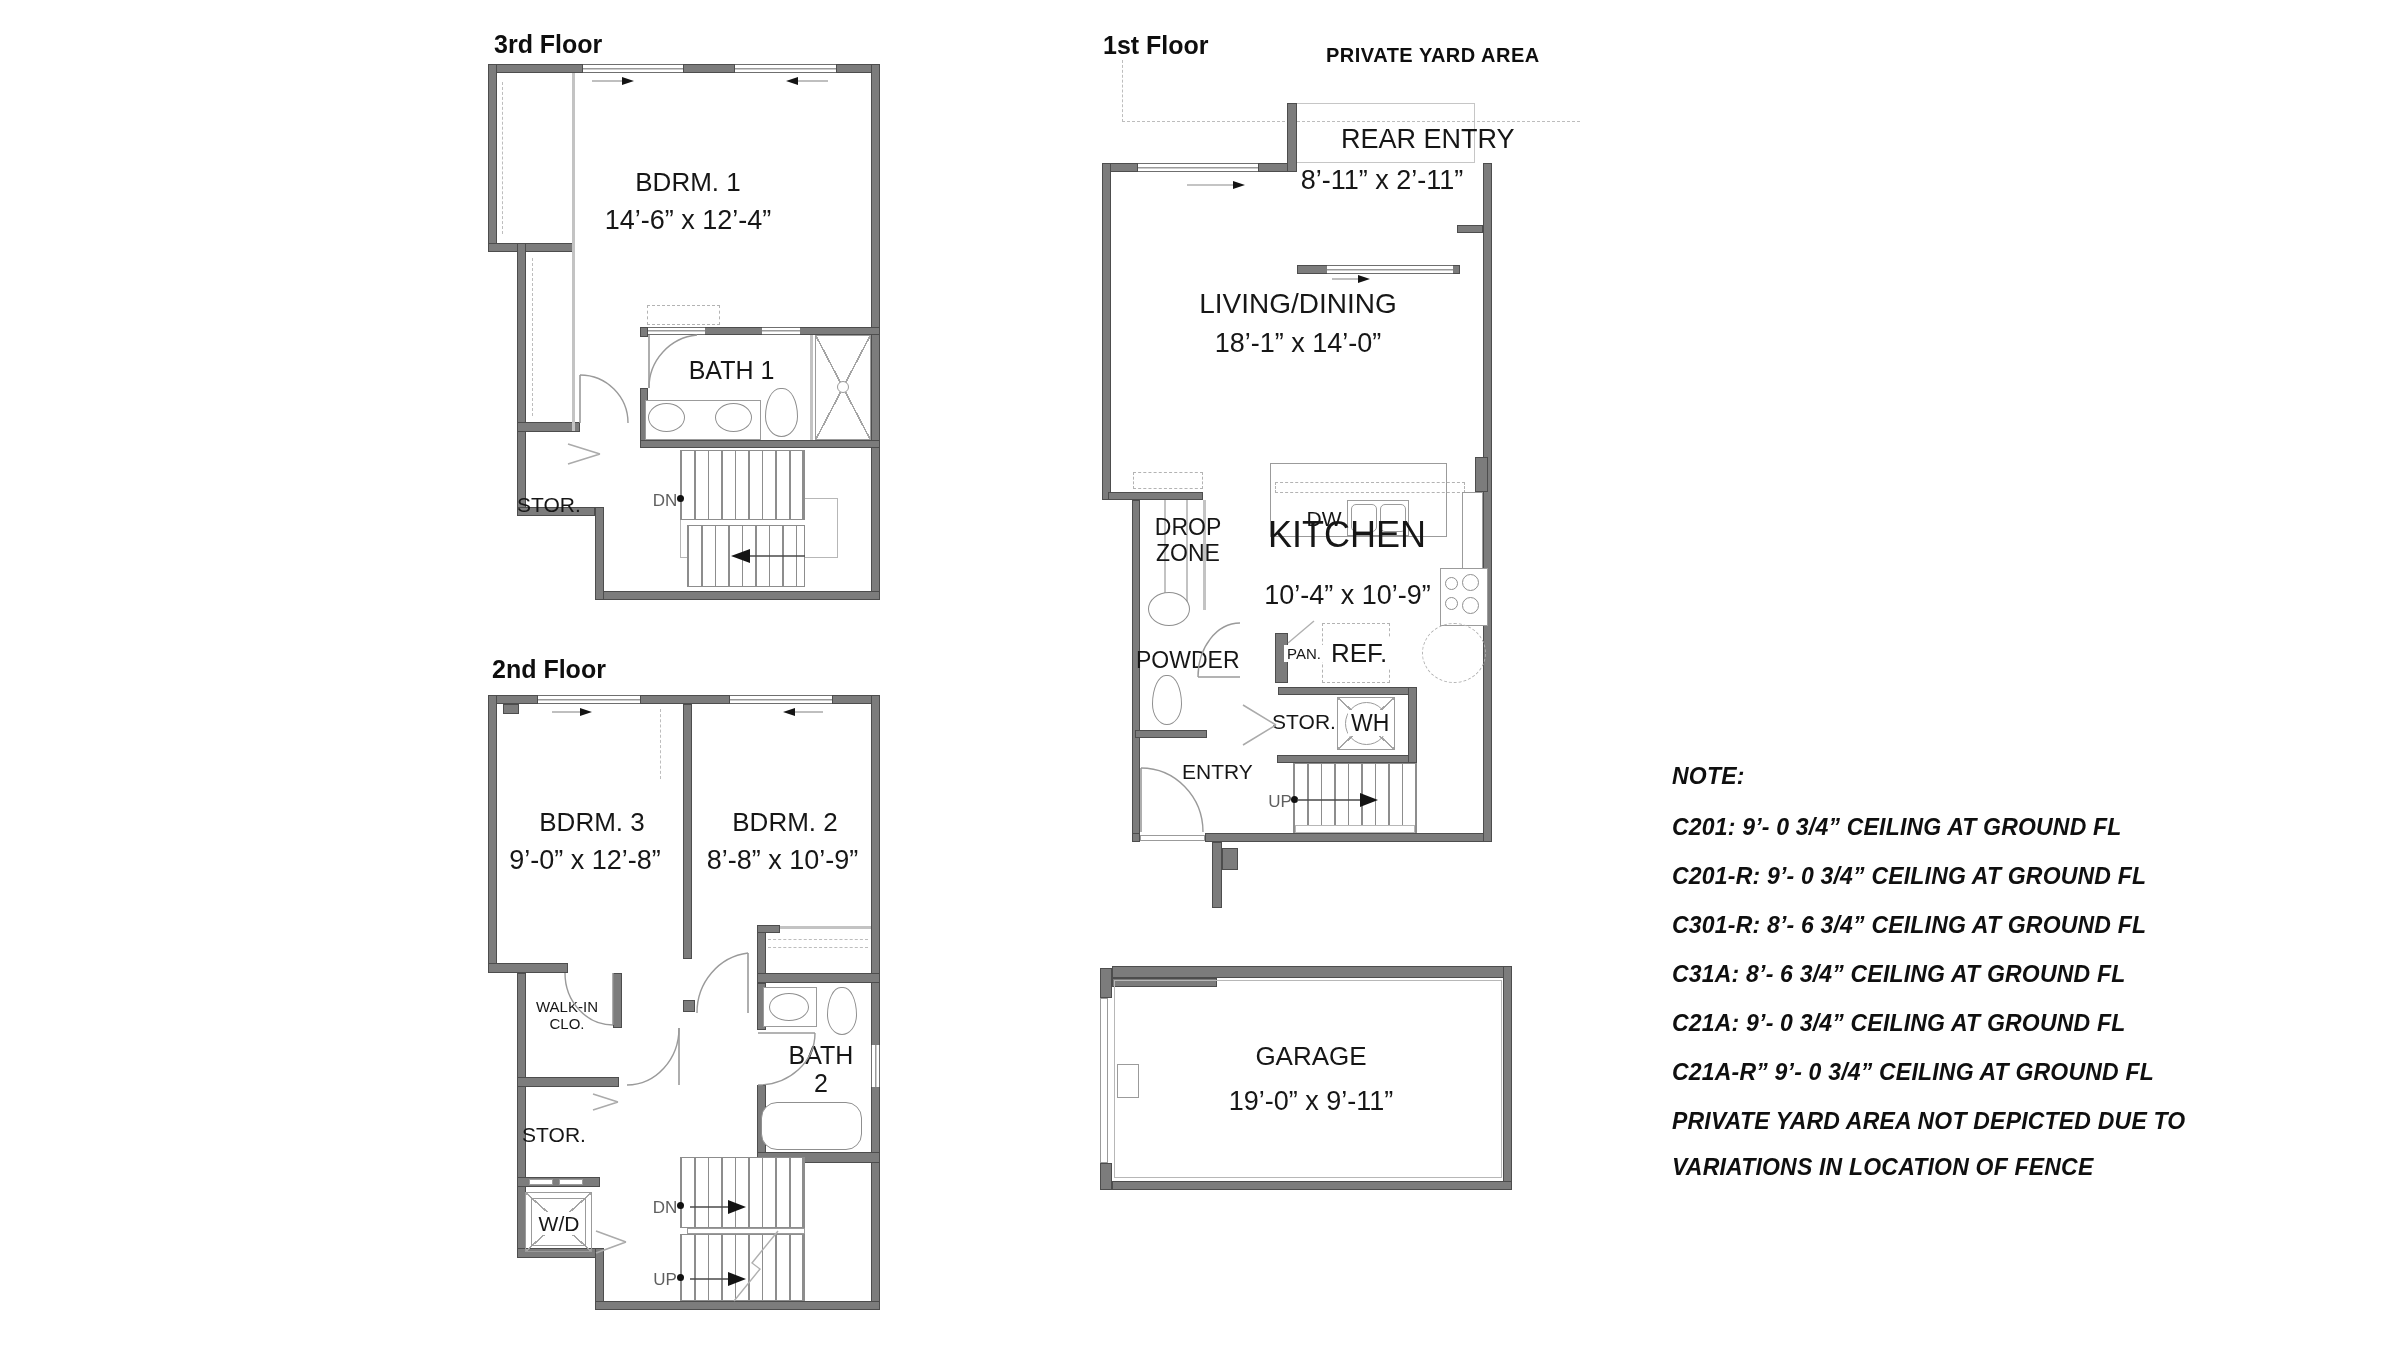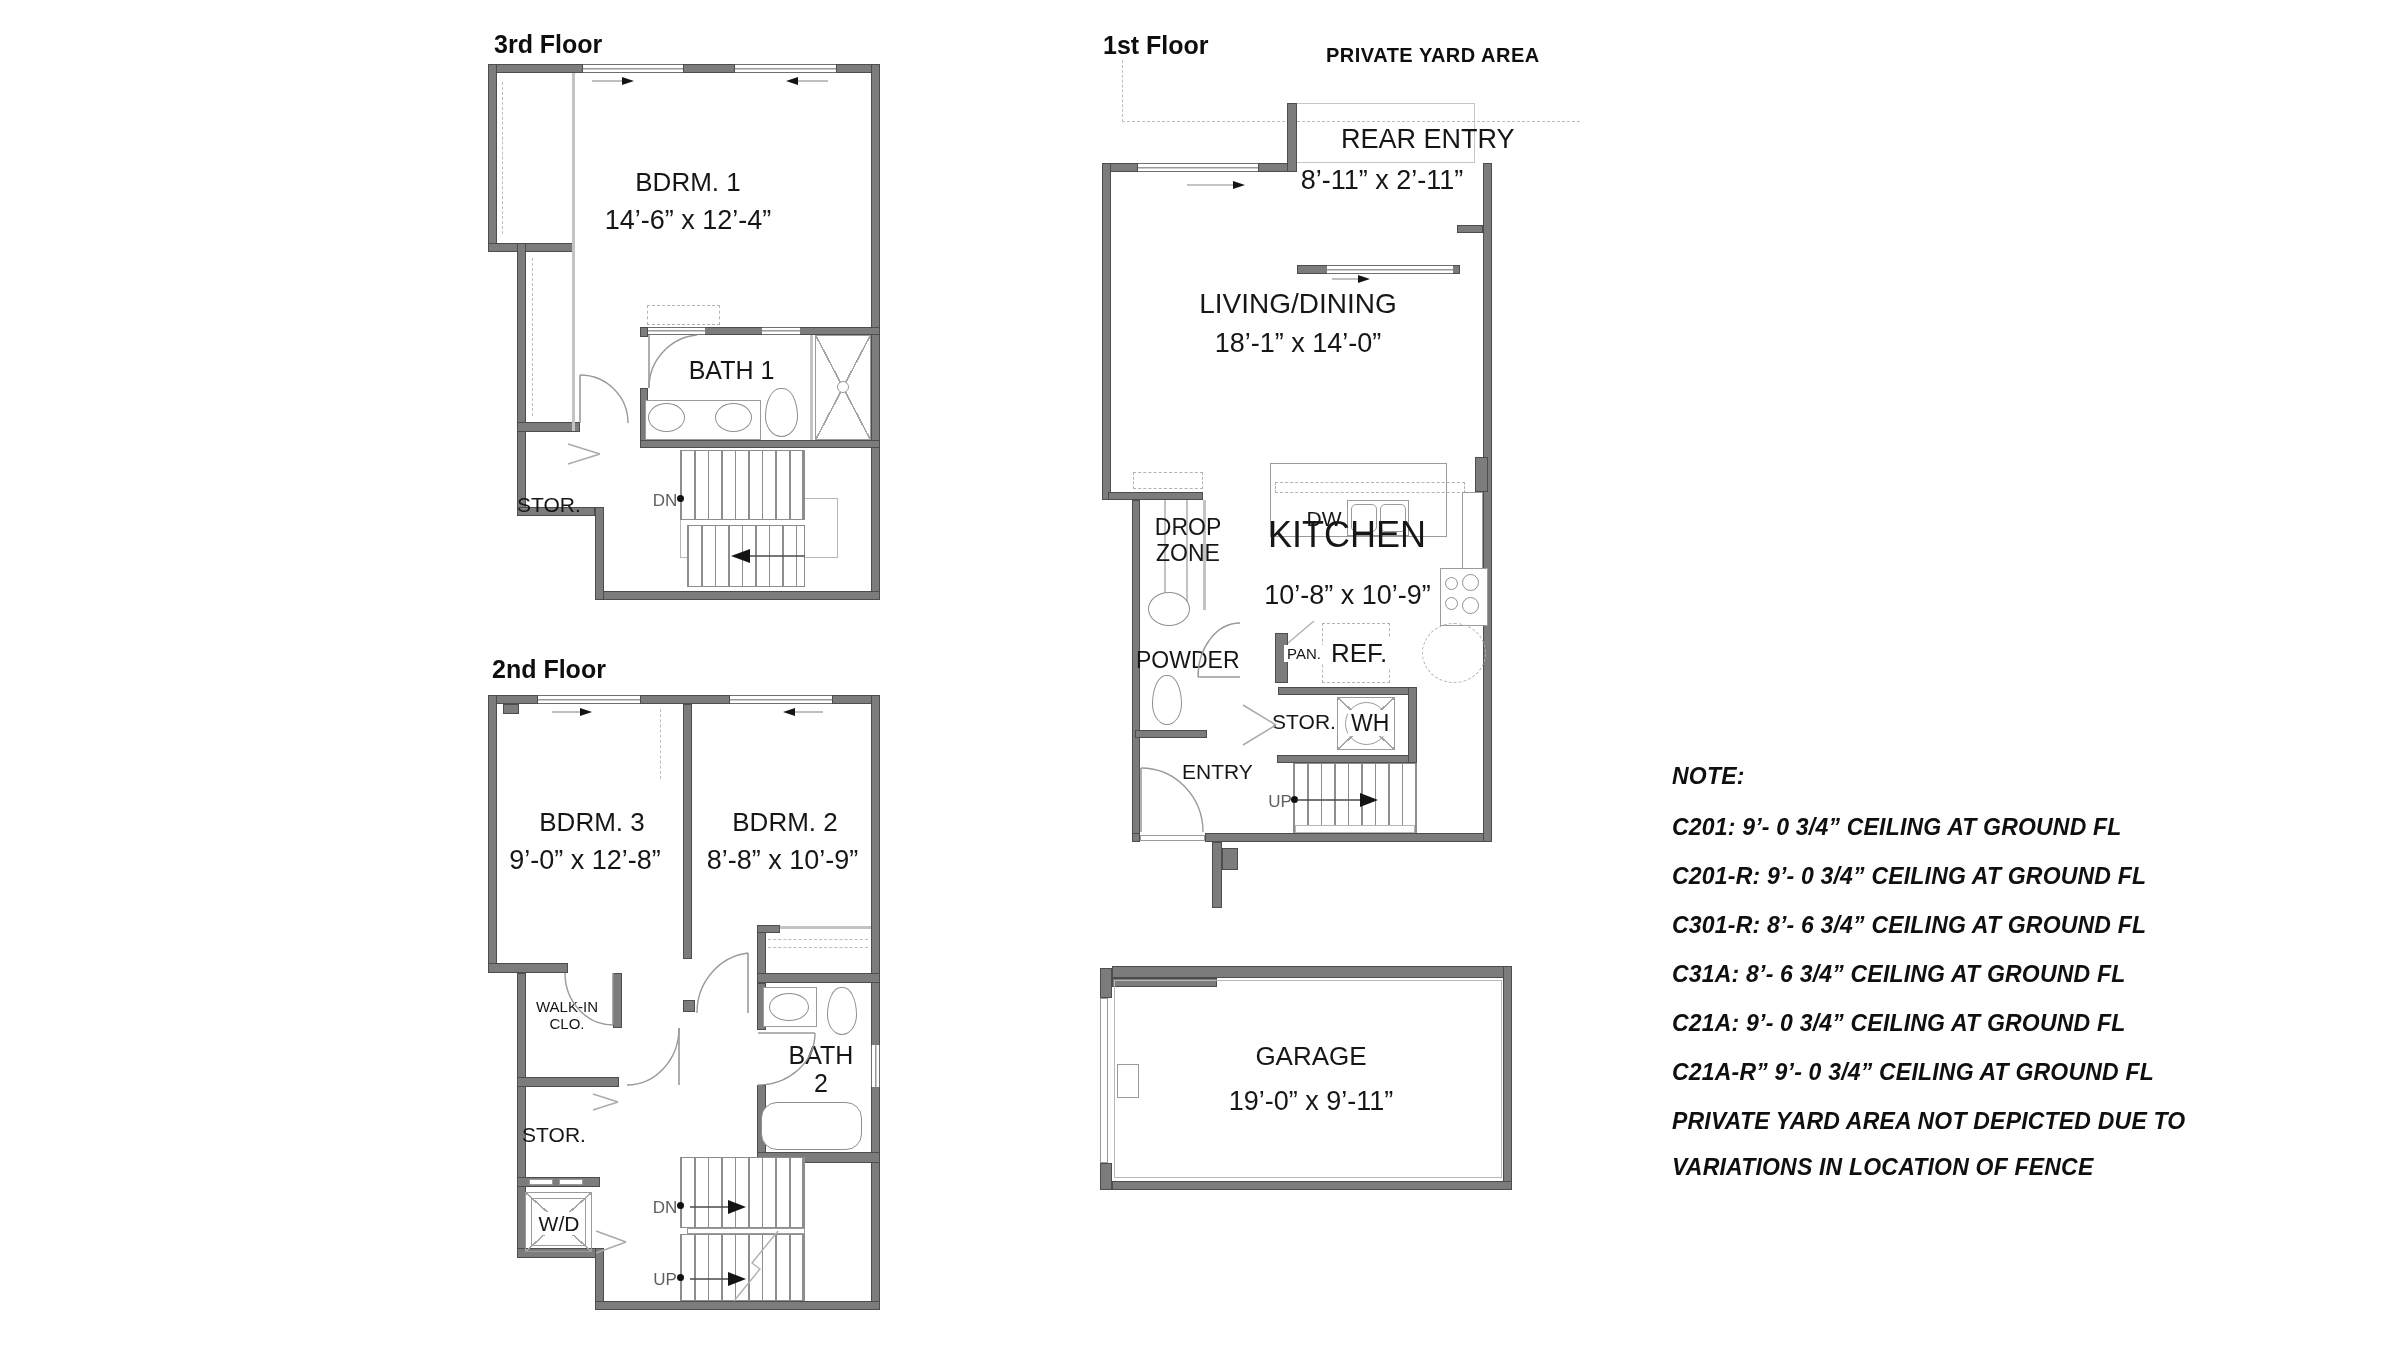--- a/index.html
+++ b/index.html
@@ -262,21 +262,21 @@
   <div class="stairs" style="left:193px;top:703px;width:124px;height:70px;"></div>
   <div class="rail" style="left:195px;top:765px;width:120px;height:8px;background:#fff;"></div>
 
   <div class="lbl dim" style="left:197px;top:64px;width:170px;margin-left:44px;">REAR ENTRY</div>
   <div class="lbl dim" style="left:192px;top:105px;width:180px;">8’-11” x 2’-11”</div>
   <div class="lbl xl" style="left:88px;top:228px;width:220px;font-size:28px;">LIVING/DINING</div>
   <div class="lbl dim" style="left:90px;top:268px;width:216px;">18’-1” x 14’-0”</div>
   <div class="lbl md2" style="left:38px;top:455px;width:100px;"><span>DROP</span><br><span>ZONE</span></div>
   <div class="lbl md" style="left:200px;top:447px;width:48px;"><span class="knock">DW</span></div>
   <div class="lbl xl" style="left:147px;top:455px;width:200px;font-size:36px;">KITCHEN</div>
-  <div class="lbl dim" style="left:140px;top:520px;width:215px;">10’-8” x 10’-9”</div>
+  <div class="lbl dim" style="left:140px;top:520px;width:215px;">10’-4” x 10’-9”</div>
   <div class="lbl md2" style="left:36px;top:588px;width:90px;">POWDER</div>
   <div class="lbl sm" style="left:183px;top:586px;width:42px;"><span class="knock">PAN.</span></div>
   <div class="lbl lg" style="left:228px;top:579px;width:56px;font-size:26px;"><span class="knock">REF.</span></div>
   <div class="lbl md" style="left:172px;top:650px;width:64px;">STOR.</div>
   <div class="lbl md2" style="left:248px;top:651px;width:38px;"><span class="knock">WH</span></div>
   <div class="lbl md" style="left:82px;top:700px;width:64px;">ENTRY</div>
   <div class="lbl xs" style="left:166px;top:732px;width:28px;">UP</div>
   <div class="dot" style="left:191px;top:736px;"></div>
 
   <svg class="ov" width="500" height="860">

